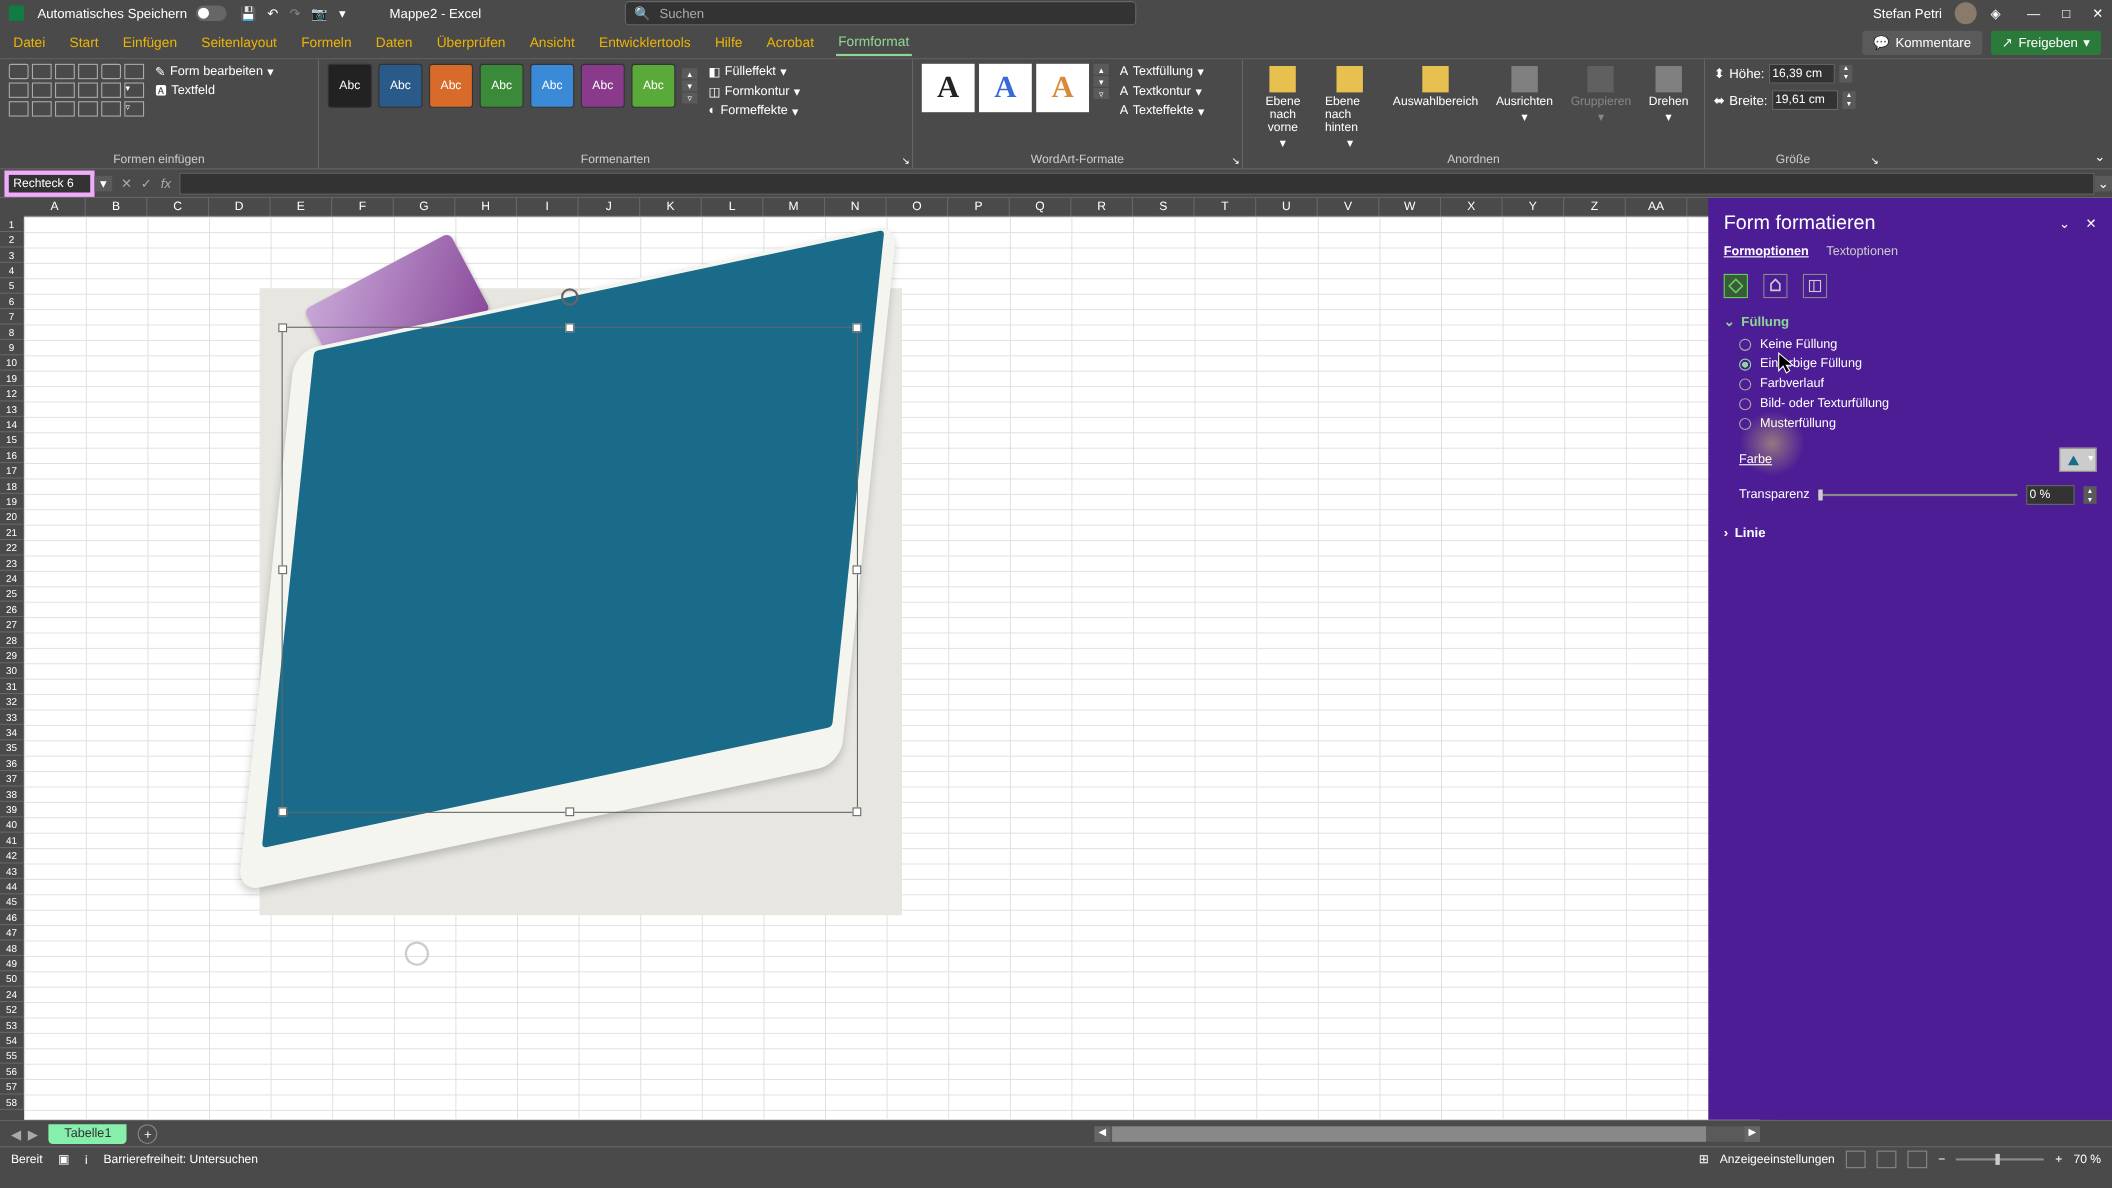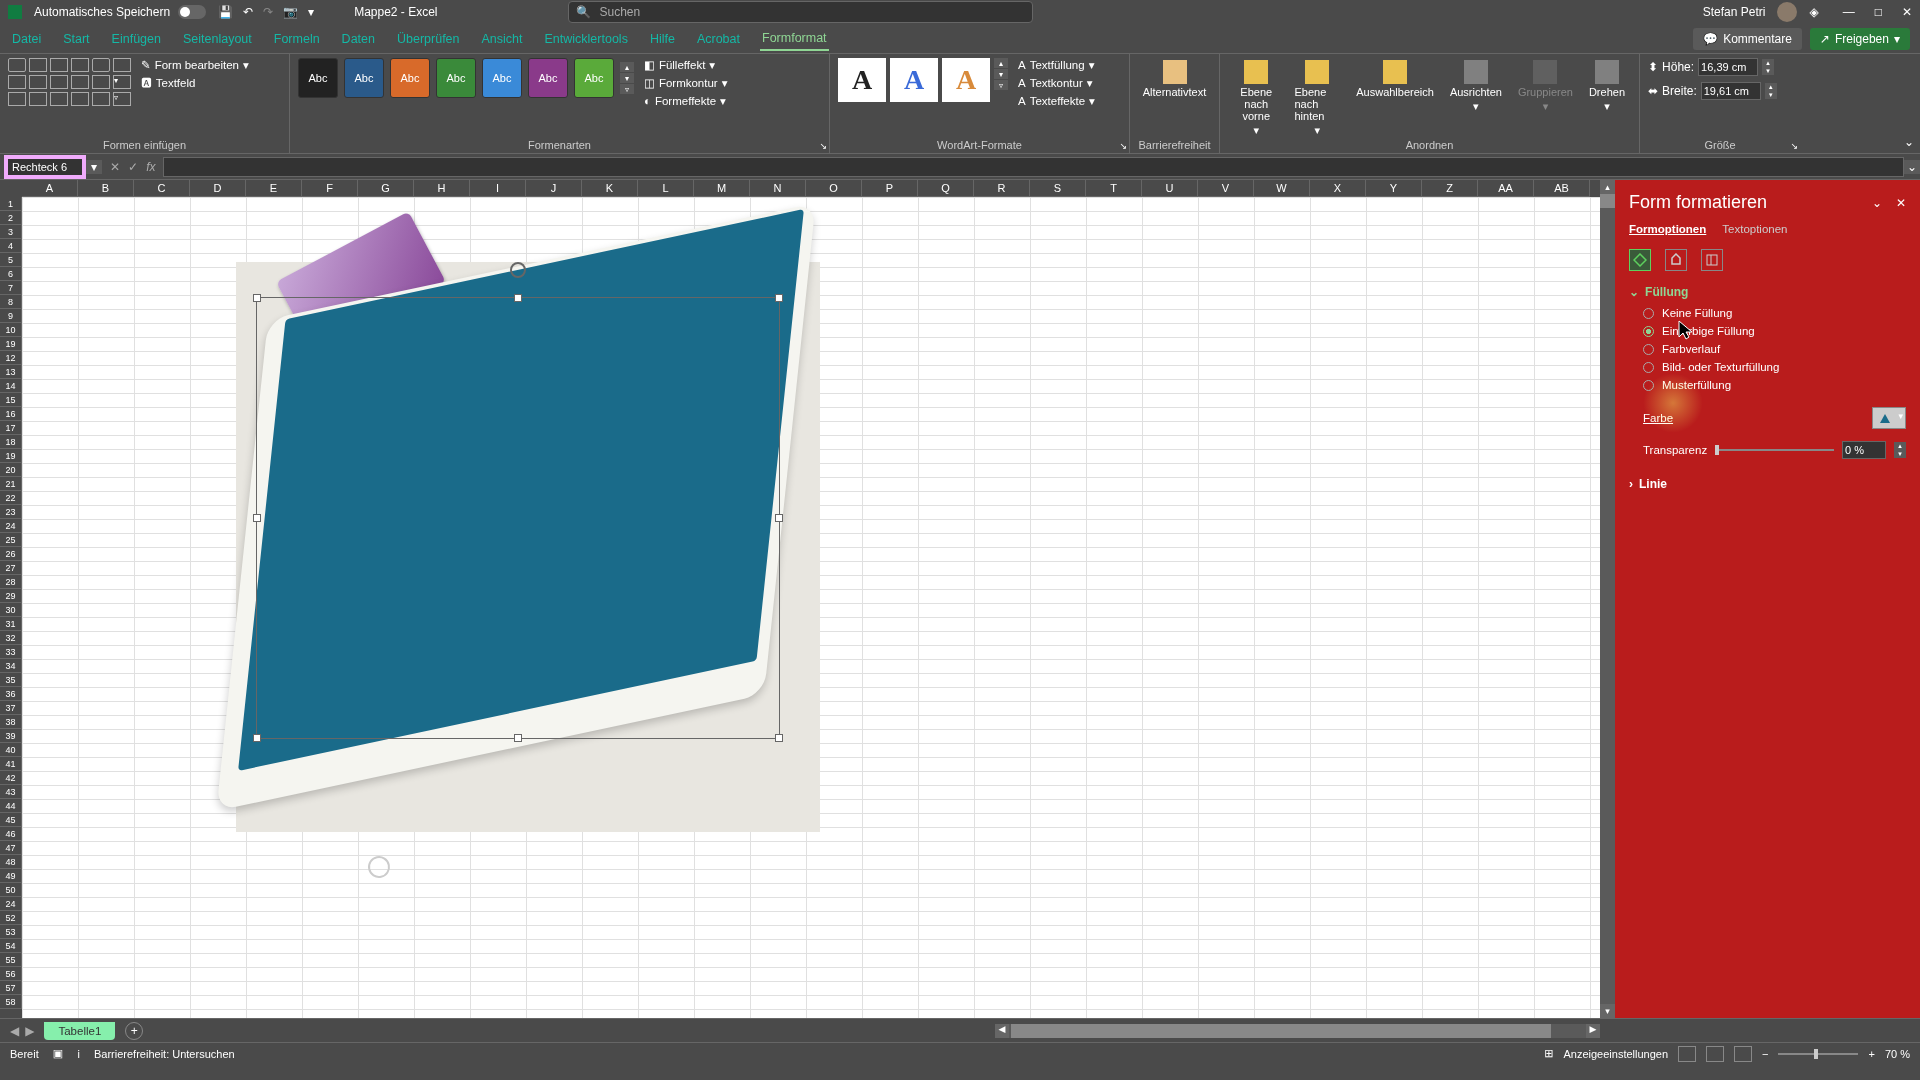--- a/index.html
+++ b/index.html
@@ -13,21 +13,21 @@
 .titlebar .toggle::after { content: ''; width: 10px; height: 10px; background: #fff; border-radius: 50%; position: absolute; left: 2px; top: 2px; }
 .titlebar .qat { display: flex; gap: 10px; margin-left: 12px; }
 .titlebar .qat span { cursor: pointer; }
 .titlebar .search { margin-left: 130px; width: 465px; height: 22px; background: #333; border: 1px solid #666; border-radius: 4px; display: flex; align-items: center; padding: 0 8px; color: #aaa; gap: 8px; }
 .titlebar .right { margin-left: auto; display: flex; align-items: center; gap: 12px; }
 .titlebar .avatar { width: 20px; height: 20px; border-radius: 50%; background: #8a7a6a; }
 .titlebar .win-controls { display: flex; gap: 20px; margin-left: 12px; }
 
 
 .ribbon-tabs { height: 30px; background: #4a4a4a; display: flex; align-items: center; padding: 0 10px; gap: 18px; border-bottom: 1px solid #666; }
-.ribbon-tabs .tab { color: #14b8a6; cursor: pointer; font-size: 12.5px; padding: 4px 2px; }
+.ribbon-tabs .tab { color: #eab308; cursor: pointer; font-size: 12.5px; padding: 4px 2px; }
 .ribbon-tabs .tab.active { color: #8fd694; border-bottom: 2px solid #8fd694; }
 .ribbon-tabs .right-tabs { margin-left: auto; display: flex; gap: 8px; }
 .ribbon-tabs .comments-btn { background: #5a5a5a; padding: 4px 10px; border-radius: 3px; display: flex; align-items: center; gap: 5px; }
 .ribbon-tabs .share-btn { background: #2a7a3a; padding: 4px 10px; border-radius: 3px; display: flex; align-items: center; gap: 5px; }
 
 
 .ribbon { height: 100px; background: #4a4a4a; display: flex; border-bottom: 1px solid #666; position: relative; }
 .ribbon-group { border-right: 1px solid #666; padding: 4px 8px 2px 8px; display: flex; flex-direction: column; }
 .ribbon-group .group-content { flex: 1; display: flex; align-items: flex-start; gap: 4px; }
 .ribbon-group .group-label { text-align: center; font-size: 11px; color: #ccc; margin-top: auto; }
@@ -88,21 +88,21 @@
 .rotate-handle { position: absolute; top: -36px; left: 50%; margin-left: -8px; width: 16px; height: 16px; border: 2px solid #666; border-radius: 50%; }
 .tablet-white { position: absolute; left: 0px; top: 10px; width: 560px; height: 470px; background: #f5f5f0; transform: rotate(-12deg) skewX(-18deg); border-radius: 20px; box-shadow: 0 4px 8px rgba(0,0,0,0.2); }
 .tablet-screen { position: absolute; left: 20px; top: 12px; width: 530px; height: 432px; background: #1a6b8a; transform: rotate(-12deg) skewX(-18deg); border-radius: 4px; }
 .tablet-home { position: absolute; left: 132px; bottom: -46px; width: 22px; height: 22px; border: 2px solid #ccc; border-radius: 50%; transform: rotate(-12deg); }
 .card-shape { position: absolute; left: 50px; top: -20px; width: 150px; height: 80px; background: linear-gradient(135deg, #c8a8d8, #8a4a9a); transform: rotate(-28deg); border-radius: 6px; box-shadow: 0 2px 4px rgba(0,0,0,0.3); }
 .scrollbar-v { position: absolute; right: 305px; top: 0; bottom: 0; width: 15px; background: #5a5a5a; }
 .scrollbar-v .thumb { width: 100%; height: 14px; background: #888; }
 .scrollbar-v .arrow { width: 100%; height: 14px; background: #666; text-align: center; font-size: 9px; line-height: 14px; }
 
 
-.format-pane { position: absolute; right: 0; top: 0; width: 305px; bottom: 0; background: #b91c1c; padding: 12px 14px; margin-left: 12px; }
+.format-pane { position: absolute; right: 0; top: 0; width: 367px; bottom: 0; background: #4c1d95; padding: 12px 14px; margin-left: 12px; }
 .format-pane h2 { font-size: 18px; font-weight: normal; color: #fff; }
 .pane-header { display: flex; align-items: center; }
 .pane-header .pane-ctrl { margin-left: auto; display: flex; gap: 14px; }
 .pane-tabs { display: flex; gap: 16px; margin-top: 10px; font-size: 11.5px; }
 .pane-tabs .pt { cursor: pointer; color: #ccc; }
 .pane-tabs .pt.active { color: #fff; font-weight: bold; text-decoration: underline; }
 .pane-icons { display: flex; gap: 14px; margin-top: 14px; }
 .pane-icons .pi { width: 22px; height: 22px; border: 1px solid #888; display: flex; align-items: center; justify-content: center; }
 .pane-icons .pi.active { border-color: #5dd05d; background: #3a5a3a; }
 .section-header { display: flex; align-items: center; gap: 6px; margin-top: 14px; font-weight: bold; color: #8fd694; cursor: pointer; }
@@ -321,29 +321,20 @@
             <span>A</span>
             <span>Texteffekte</span>
             <span>▾</span>
           </div>
       </div>
     </div>
     <div class="group-label">WordArt-Formate</div>
     <span class="launcher">↘</span>
   </div>
 
-  <div class="ribbon-group" style="width: 90px;">
-    <div class="group-content" style="justify-content:center">
-      <div class="big-btn">
-        <div class="icon" style="background:#e8c080"></div>
-        <span>Alternativtext</span>
-      </div>
-    </div>
-    <div class="group-label">Barrierefreiheit</div>
-  </div>
 
   <div class="ribbon-group" style="width: 420px;">
     <div class="group-content">
       <div class="big-btn">
           <div class="icon" style="background:#e8c050"></div>
           <span style="text-align:center">Ebene nach vorne</span>
           <span>▾</span>
         </div>
       <div class="big-btn">
           <div class="icon" style="background:#e8c050"></div>

